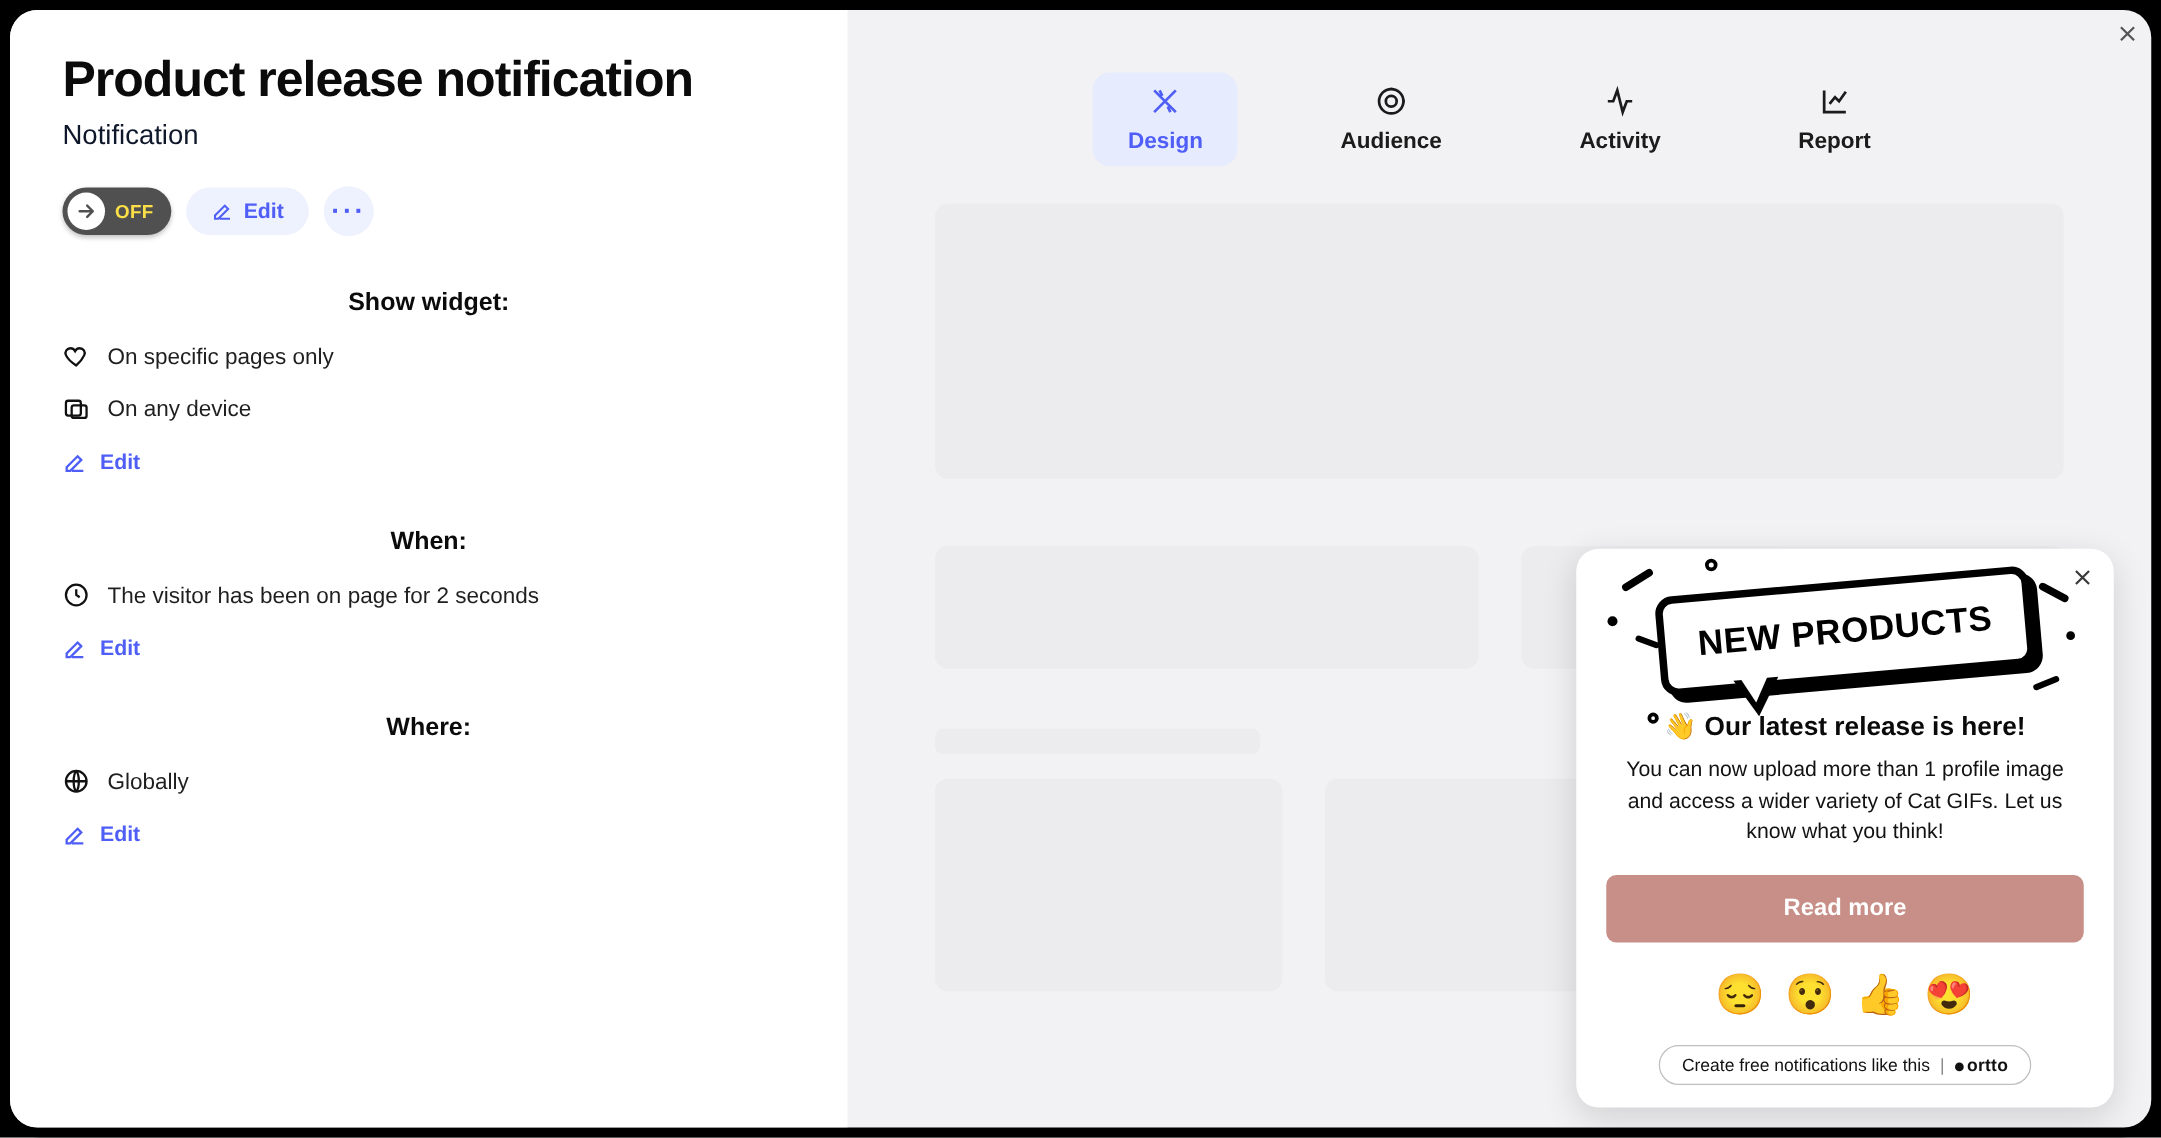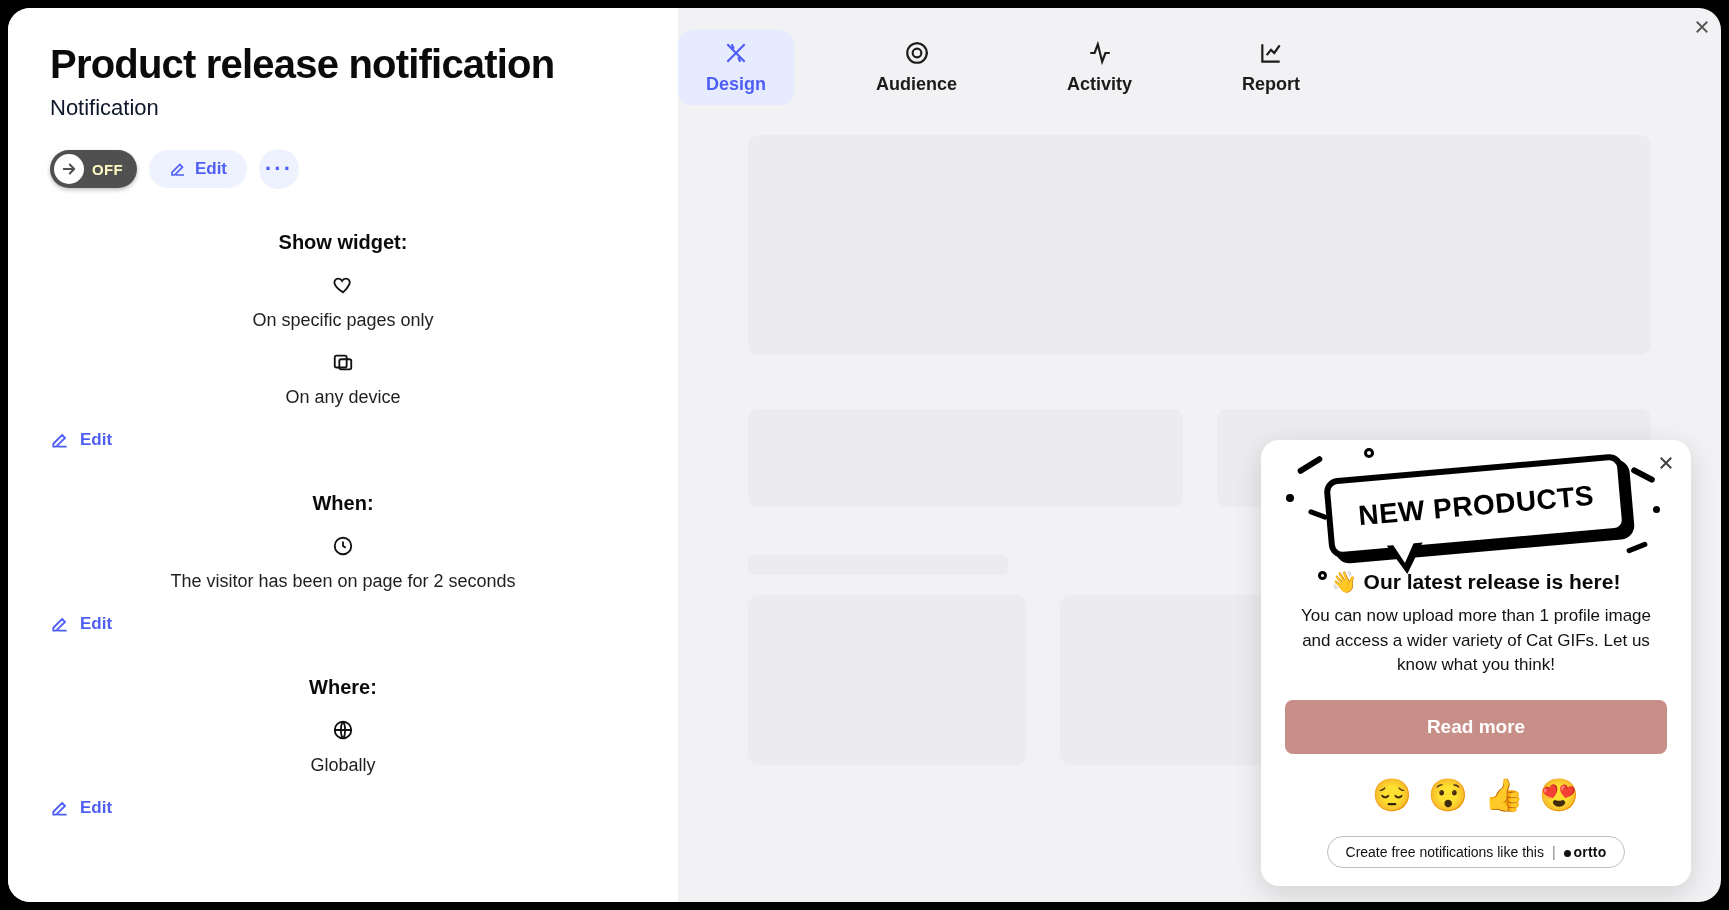--- a/index.html
+++ b/index.html
@@ -6,31 +6,31 @@
 body { font-family:-apple-system, BlinkMacSystemFont, "Segoe UI", Helvetica, Arial, sans-serif; background:#000; width:1729px; height:910px; overflow:hidden; }
 .frame { background:#000; padding:8px; width:100%; height:100%; border-radius:32px; }
 .app { background:#f2f2f4; width:100%; height:100%; border-radius:22px; display:flex; position:relative; overflow:hidden; }
 .close-x { position:absolute; top:6px; right:6px; width:26px; height:26px; color:#555; cursor:pointer; display:flex; align-items:center; justify-content:center; border-top-right-radius:18px; }
 .sidebar { width:670px; background:#fff; height:100%; padding:34px 42px; overflow-y:auto; }
 .sidebar h1 { font-size:40px; font-weight:800; letter-spacing:-0.8px; color:#0b0b0b; }
 .subtitle { font-size:22px; color:#0f172a; margin-top:8px; font-weight:500; }
 .controls { display:flex; align-items:center; gap:12px; margin-top:28px; }
 .toggle { background:#505050; border-radius:999px; padding:4px 14px 4px 4px; display:flex; align-items:center; gap:8px; box-shadow:0 2px 4px rgba(0,0,0,0.25); cursor:pointer; }
 .toggle .knob { width:30px; height:30px; border-radius:50%; background:#fff; display:flex; align-items:center; justify-content:center; }
-.toggle .lbl { color:#fef9c3; font-weight:700; font-size:15px; letter-spacing:0.3px; }
+.toggle .lbl { color:#fde047; font-weight:700; font-size:15px; letter-spacing:0.3px; }
 .pill { background:#eef1fe; color:#4f5ef6; border-radius:999px; padding:9px 20px; display:flex; align-items:center; gap:8px; font-weight:700; font-size:17px; cursor:pointer; }
 .icon-circle { width:40px; height:40px; border-radius:50%; background:#eef1fe; display:flex; align-items:center; justify-content:center; color:#4f5ef6; font-weight:800; font-size:22px; letter-spacing:2px; cursor:pointer; }
 .section { margin-top:42px;text-align:center; }
 .section h3 { font-size:20px; font-weight:800; color:#0b0b0b; }
-.row { display:flex; align-items:center; gap:14px; margin-top:20px; color:#1f1f1f; font-size:18px;flex-direction:column; }
+.row { display:flex; align-items:center; gap:14px; margin-top:20px; color:#1f1f1f; font-size:18px; }
 .row .ic { width:22px; height:22px; color:#111; flex-shrink:0; }
 .edit-link { display:flex; align-items:center; gap:10px; margin-top:22px; color:#4f5ef6; font-weight:600; font-size:17px; cursor:pointer; }
 .edit-link .ic { width:20px; height:20px; }
 .main { flex:1; display:flex; flex-direction:column; position:relative; }
-.tabs { display:flex; gap:54px; padding:22px 0 20px; }
+.tabs { display:flex; gap:54px; justify-content:center; padding:22px 0 20px;margin-top:28px; }
 .tab { display:flex; flex-direction:column; align-items:center; gap:8px; color:#1b1b1b; font-size:18px; font-weight:600; cursor:pointer; padding:10px 28px; border-radius:14px; }
 .tab.active { background:#e6ebfd; color:#4f5ef6; }
 .tab svg { width:26px; height:26px; }
 .canvas { flex:1; padding:10px 70px 0 70px; }
 .ph { background:#ececee; border-radius:10px; }
 .ph-wide { height:220px; margin-bottom:54px; }
 .ph-row2 { display:flex; gap:34px; margin-bottom:48px; }
 .ph-m { height:98px; flex:1; }
 .ph-bar1 { width:260px; height:20px; margin-bottom:20px; border-radius:6px; }
 .ph-row3 { display:flex; gap:34px; }

